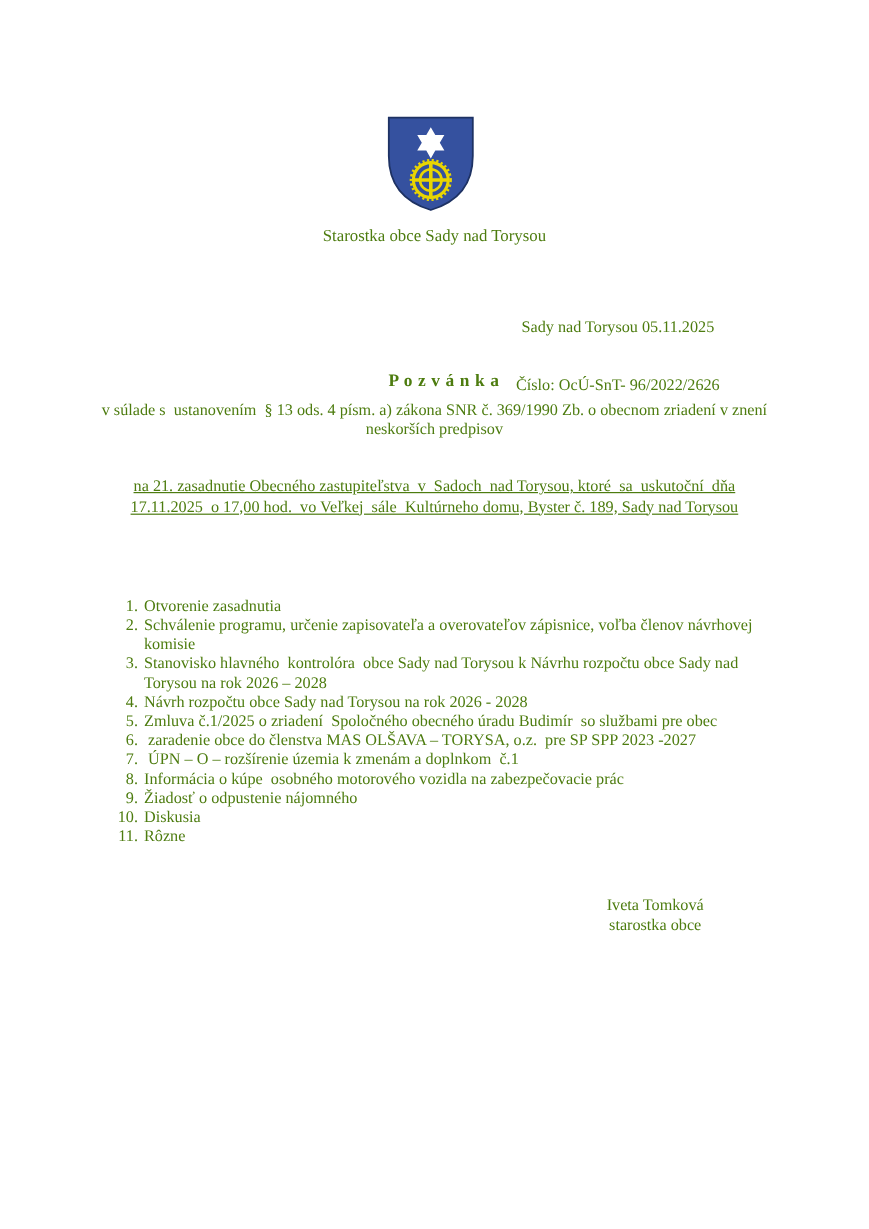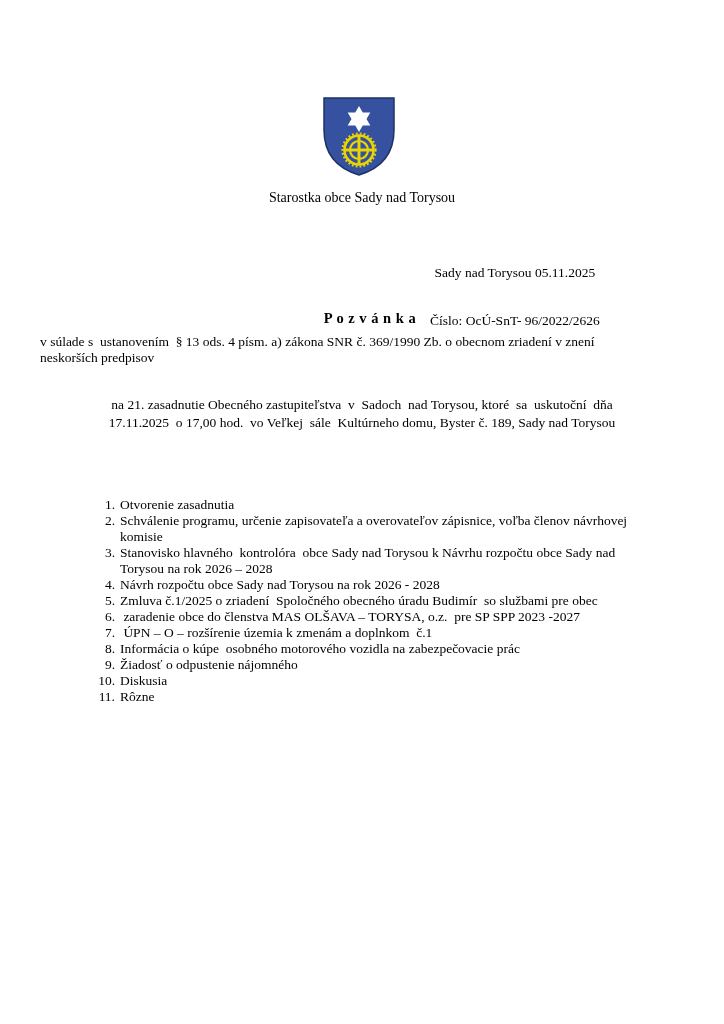--- a/index.html
+++ b/index.html
@@ -6,21 +6,21 @@
   html, body { background: #ffffff; }
   .page {
     position: relative;
     width: 724px;
     height: 1024px;
     margin: 0 auto;
     background: #ffffff;
     font-family: "Liberation Serif", "DejaVu Serif", serif;
     font-size: 13.5px;
     line-height: 16px;
-    color: #000000;
+    color: #4d7c0f;
     overflow: hidden;
   }
   .emblem {
     position: absolute;
     left: 317px;
     top: 95px;
     width: 85px;
     height: 83px;
   }
   .office-title {
@@ -43,31 +43,32 @@
     top: 310px;
     text-align: center;
     font-weight: bold;
     font-size: 14.5px;
     letter-spacing: 0.5px;
   }
   .legal-basis {
     position: absolute;
     left: 40px; right: 40px;
     top: 334px;
-    text-align: left;
+    text-align: center;
     white-space: pre-wrap;
     font-family: Liberation Serif, serif;
   }
   .meeting-info {
     position: absolute;
     left: 60px; right: 60px;
     top: 396px;
     text-align: center;
     white-space: pre-wrap;
     line-height: 17.5px;
+    text-decoration: underline;
   }
   .agenda {
     position: absolute;
     left: 93px;
     top: 497px;
     width: 566px;
   }
   .agenda-row {
     display: flex;
     align-items: flex-start;
@@ -165,14 +166,18 @@
     <div class="agenda-row">
       <span class="agenda-num">10.</span>
       <span class="agenda-text">Diskusia</span>
     </div>
     <div class="agenda-row">
       <span class="agenda-num">11.</span>
       <span class="agenda-text">Rôzne</span>
     </div>
   </div>
 
+  <div class="signature">
+    <div>Iveta Tomková</div>
+    <div>starostka obce</div>
+  </div>
 
 </div>
 
 </body></html>

